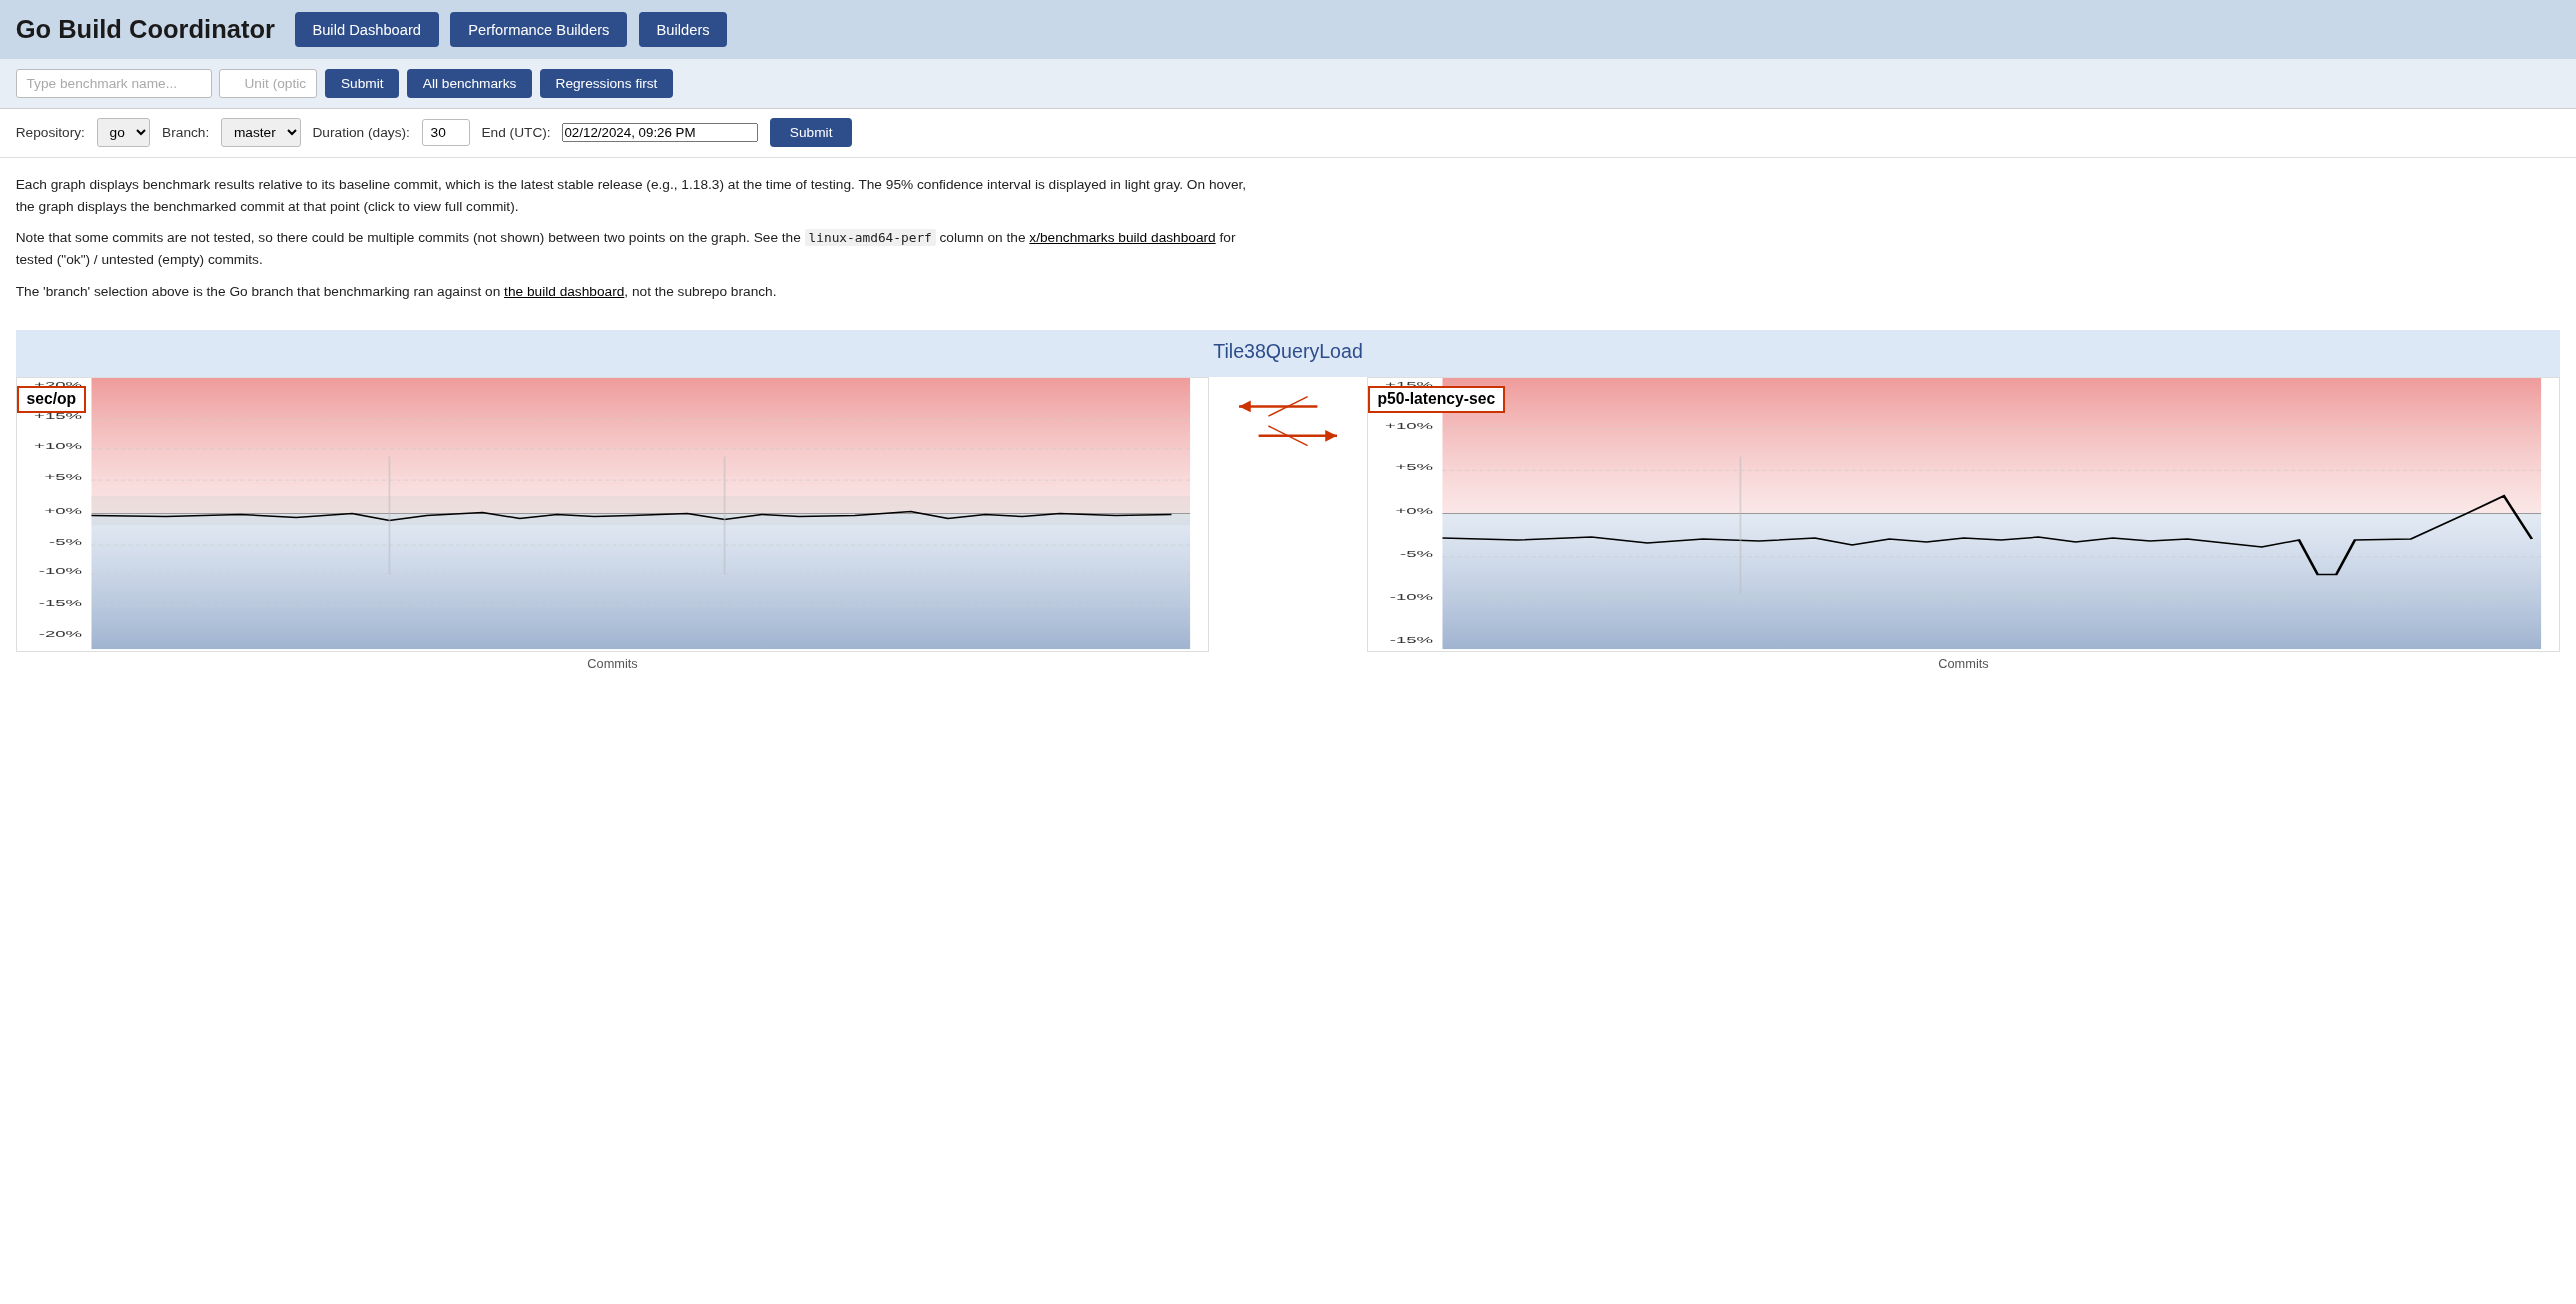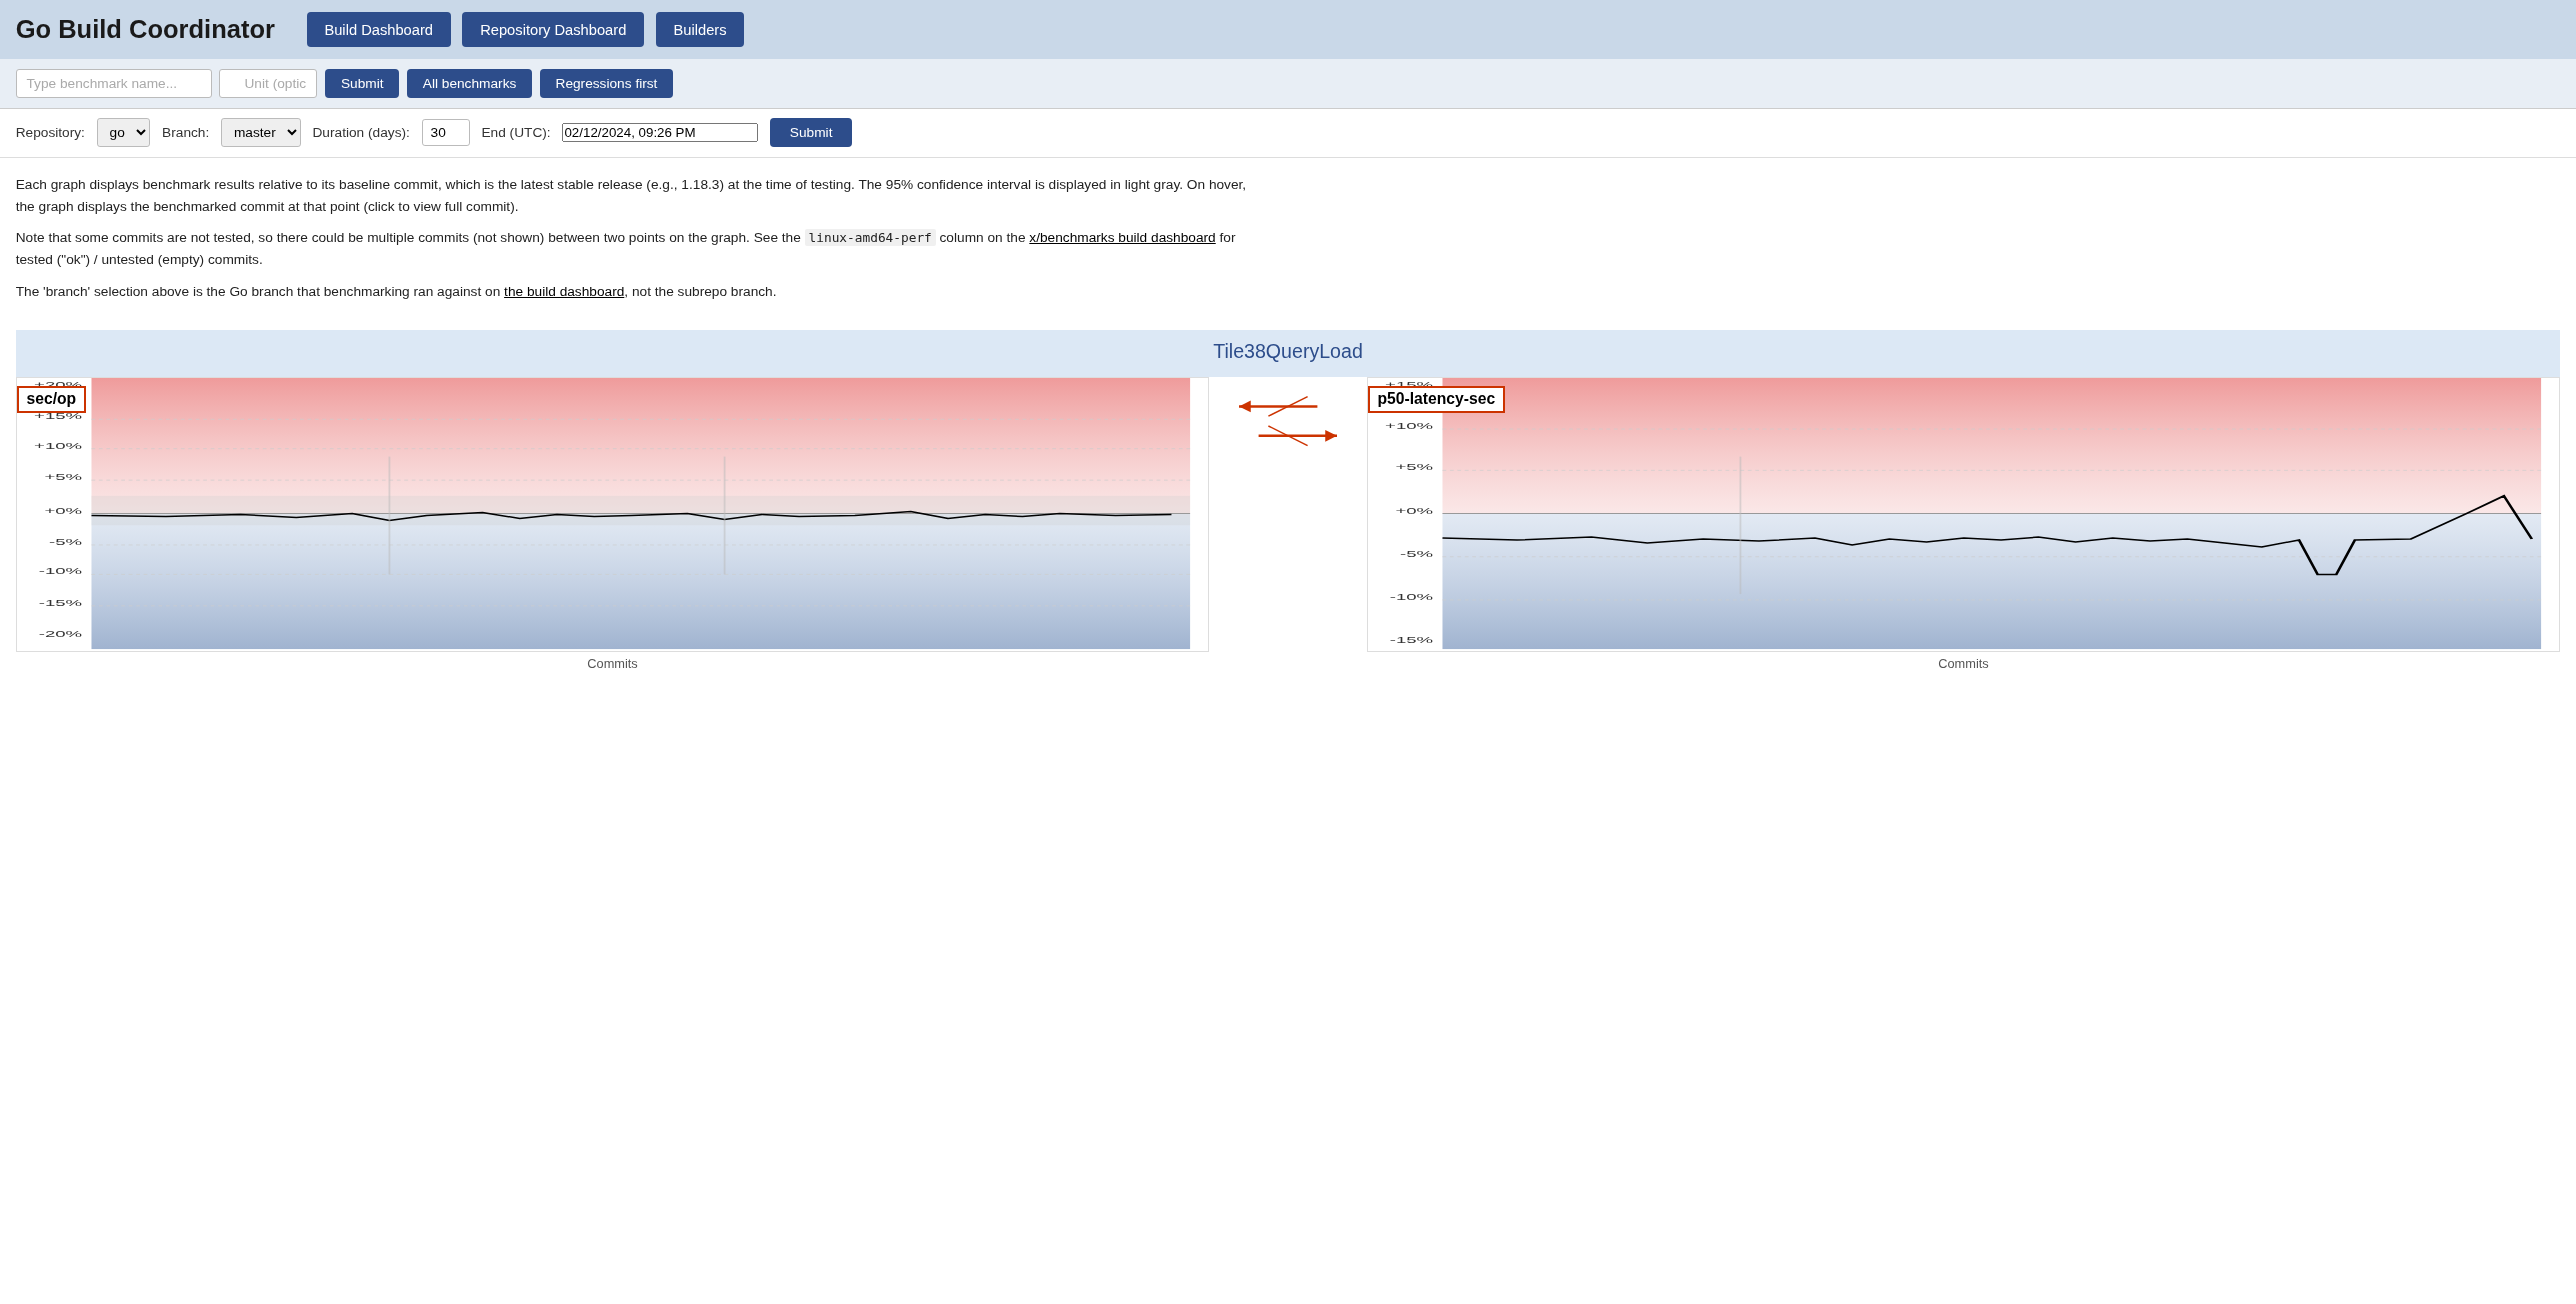--- a/index.html
+++ b/index.html
@@ -15,21 +15,21 @@
       background: #c9d8e8;
       padding: 11.8px 15.7px;
       display: flex;
       align-items: center;
       gap: 11.8px;
     }
     .header-title {
       font-size: 25.5px;
       font-weight: bold;
       color: #1a1a1a;
-      margin-right: 20px;
+      margin-right: 8px;
     }
     .nav-btn {
       background: #2d4d8b;
       color: #fff;
       border: none;
       padding: 9.8px 17.7px;
       font-size: 14.7px;
       border-radius: 3.9px;
       cursor: pointer;
     }
@@ -173,21 +173,21 @@
       color: #555;
       margin-top: 3.9px;
     }
   </style>
 </head>
 <body>
 
 <div class="header">
   <span class="header-title">Go Build Coordinator</span>
   <button class="nav-btn">Build Dashboard</button>
-  <button class="nav-btn">Repository Dashboard</button>
+  <button class="nav-btn">Performance Builders</button>
   <button class="nav-btn">Builders</button>
 </div>
 
 <div class="filter-bar">
   <input type="text" placeholder="Type benchmark name..." style="">
   <input type="text" style="width: 98px; padding-left: 24px;" placeholder="Unit (optic">
   <button class="filter-btn">Submit</button>
   <button class="filter-tab">All benchmarks</button>
   <button class="filter-tab">Regressions first</button>
 </div>

